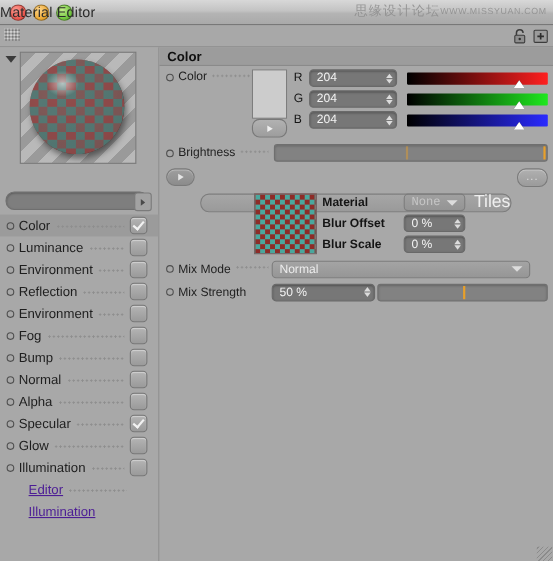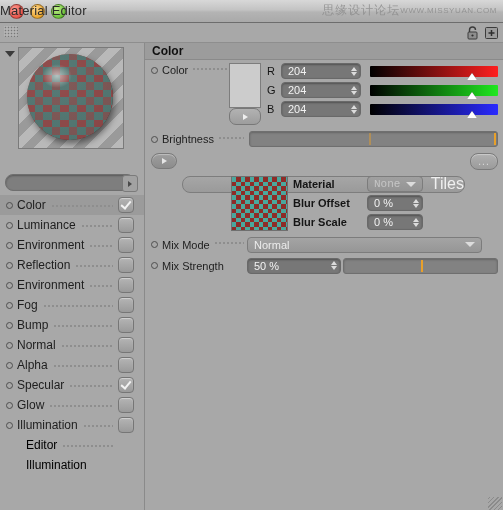--- a/index.html
+++ b/index.html
@@ -138,21 +138,21 @@
     width:14px;height:14px;margin-right:10px;flex:none;
     background:linear-gradient(180deg,#b4b4b4,#9a9a9a);
     border:1px solid #767676;border-radius:4px;position:relative;
     box-shadow:inset 0 1px 1px rgba(255,255,255,.4);
   }
   .cbox.checked:after{
     content:"";position:absolute;left:3.5px;top:1px;width:4px;height:8px;
     border:solid #f2f2f2;border-width:0 2px 2px 0;transform:rotate(40deg);
   }
   .chanrow.plain{padding-left:26px;}
-  .chanrow.plain .chanlabel{color:#000000;}
+  .chanrow.plain .chanlabel{color:#4c1d95;text-decoration:underline;}
 
   
   .section-head{
     height:17px;background:#9c9c9c;border-bottom:1px solid #8a8a8a;
     display:flex;align-items:center;padding-left:7px;
     font-size:12px;font-weight:bold;color:#101010;box-sizing:border-box;
   }
   .row{position:relative;display:flex;align-items:center;padding-left:6px;}
   .rowlabel{
     display:flex;align-items:center;width:96px;flex:none;font-size:11px;color:#1e1e1e;

